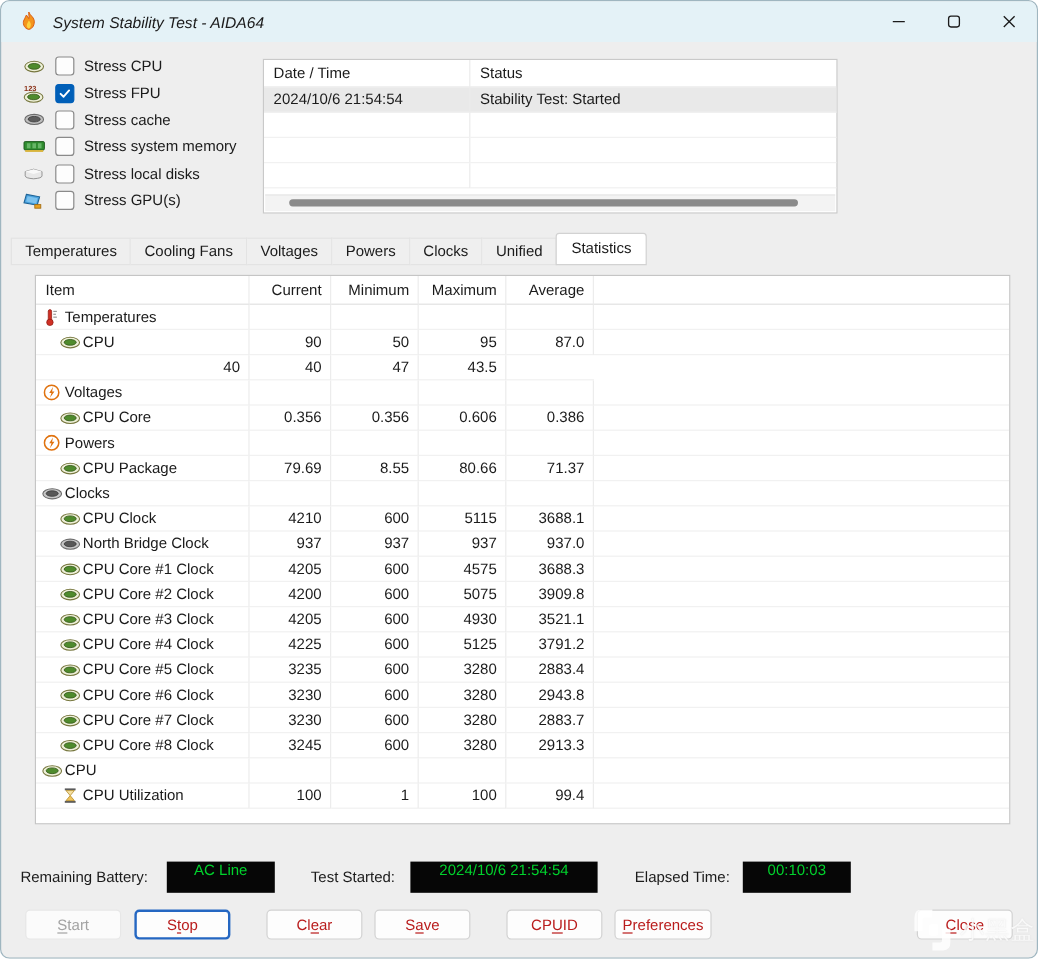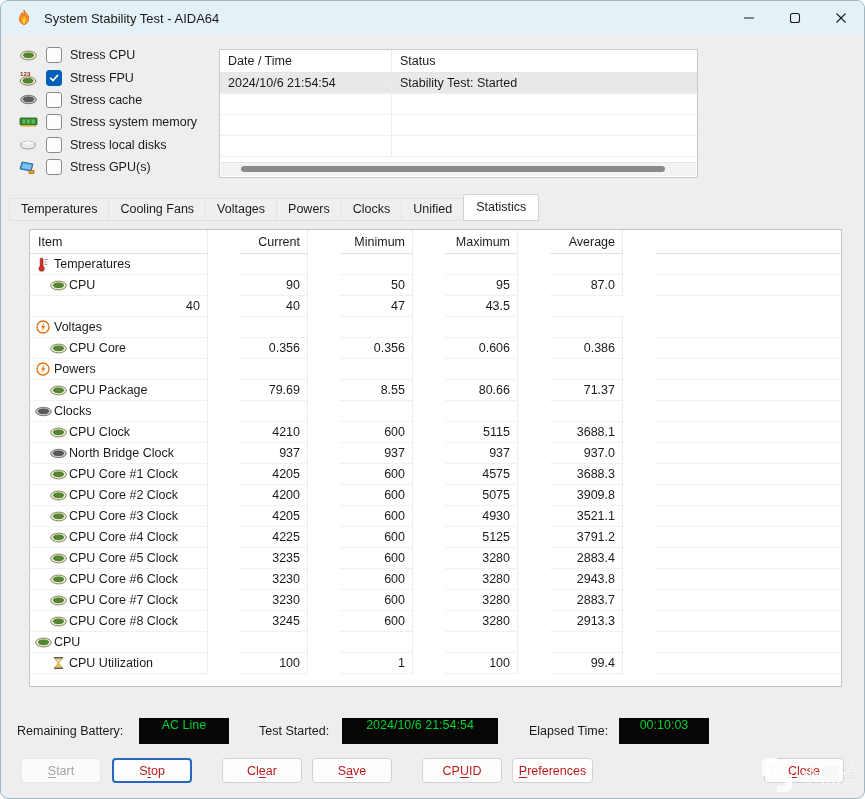--- a/index.html
+++ b/index.html
@@ -1,19 +1,19 @@
 <!DOCTYPE html>
 <html><head>
 <meta charset="utf-8">
 <style>
   html,body{margin:0;padding:0;background:#ffffff;}
   body{width:865px;height:799px;font-family:"Liberation Sans",sans-serif;color:#1b1b1b;-webkit-font-smoothing:antialiased;}
   .window{position:relative;width:863px;height:797px;border:1px solid #9fb6c0;border-radius:8px;overflow:hidden;background:#eeeeee;box-sizing:content-box;}
   
-  .titlebar{height:34px;background:#e4f2f7;display:flex;align-items:center;}
+  .titlebar{height:34px;background:#e4f2f7;display:flex;align-items:center;font-style:italic;}
   .title-icon{width:20px;height:20px;margin-left:13px;display:flex;align-items:center;justify-content:center;}
   .title-text{margin-left:10px;font-size:13px;color:#1b1b1b;}
   .win-controls{margin-left:auto;display:flex;height:100%;}
   .win-btn{width:46px;height:100%;display:flex;align-items:center;justify-content:center;cursor:default;}
   
   .content{position:absolute;top:34px;left:0;width:865px;height:765px;}
   
   .stress-list{position:absolute;left:12px;top:9px;}
   .stress-row{display:flex;align-items:center;height:22.4px;}
   .stress-icon{width:30px;display:flex;align-items:center;justify-content:center;}
@@ -31,21 +31,21 @@
   .log-row.hl{background:#e9e9e9;}
   .log-scroll{position:absolute;left:1px;right:1px;bottom:1px;height:13px;background:#f3f3f3;border-top:1px solid #e6e6e6;}
   .log-thumb{position:absolute;left:20px;top:3px;width:424px;height:6px;border-radius:3px;background:#8a8a8a;}
   
   .tabbar{position:absolute;left:8px;top:160px;height:26px;display:flex;align-items:flex-end;}
   .tab{padding:3px 11px 4px 11px;font-size:12.5px;color:#1b1b1b;background:#efefef;border:1px solid #e3e3e3;border-left:none;}
   .tab:first-child{border-left:1px solid #e3e3e3;}
   .tab.active{background:#ffffff;border:1px solid #d2d2d2;border-radius:3px 3px 0 0;padding:5px 12px 6px 12px;position:relative;z-index:2;margin-left:-1px;}
   
   .stats-panel{position:absolute;left:28px;top:194px;width:813px;height:458px;background:#ffffff;border:1px solid #c5c5c5;box-sizing:border-box;overflow:hidden;}
-  .sheader,.srow{display:grid;grid-template-columns:178px 68px 73px 73px 73px 1fr;gap:32px;}
+  .sheader,.srow{display:grid;grid-template-columns:178px 68px 73px 73px 73px 1fr;}
   .sheader{height:24px;}
   .sheader .cell{display:flex;align-items:center;font-size:12.5px;border-bottom:1px solid #e2e2e2;border-right:1px solid #ececec;}
   .sheader .cell.first{padding-left:8px;}
   .sheader .cell.num{justify-content:flex-end;padding-right:7px;}
   .sheader .cell.fill{border-right:none;}
   .srow{height:21px;}
   .srow .cell{display:flex;align-items:center;font-size:12.5px;border-bottom:1px solid #f1f1f1;border-right:1px solid #ececec;overflow:hidden;white-space:nowrap;}
   .srow .cell.num{justify-content:flex-end;padding-right:7px;}
   .srow .cell.fill{border-right:none;}
   .srow .cell.item-cell{padding-left:4px;}

